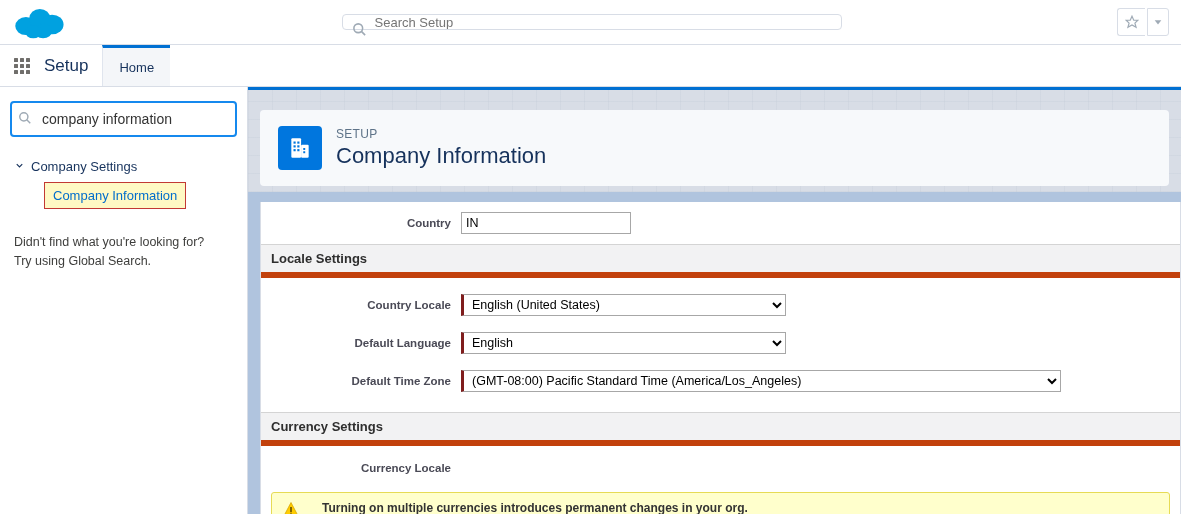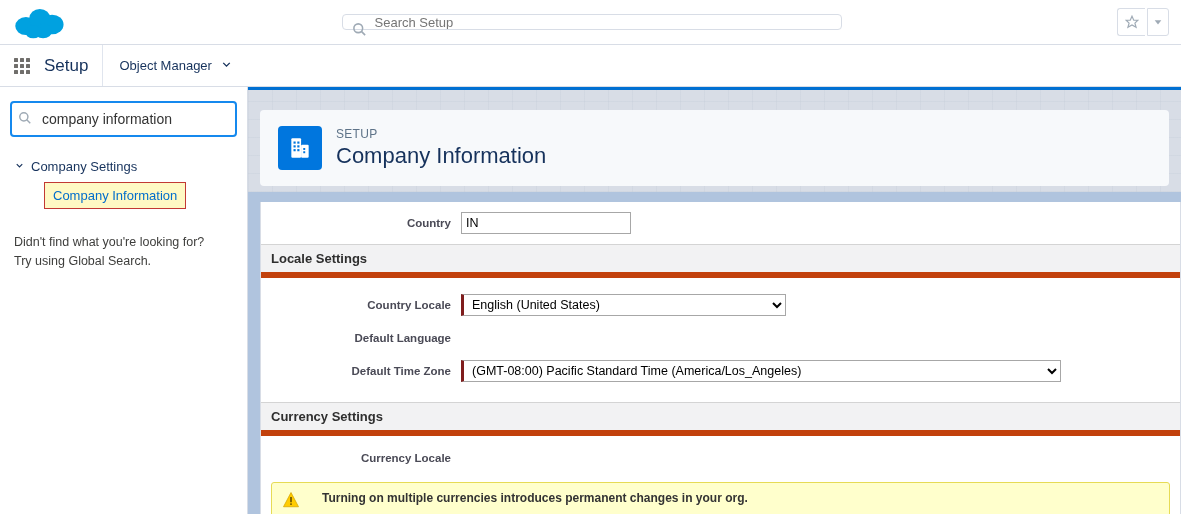--- a/index.html
+++ b/index.html
@@ -110,27 +110,22 @@
         <span></span>
         <span></span>
         <span></span>
         <span></span>
         <span></span>
         <span></span>
     </div>
     <span class="app-name">Setup</span>
   </div>
   <div class="nav-tabs">
-    <div class="nav-tab">
-      <span>Object Manager</span>
-      <span class="chev">
-        <svg viewBox="0 0 24 24" width="13" height="13" fill="none" stroke="#16325c" stroke-width="2.5">
-            <polyline points="6,9 12,15 18,9"></polyline>
-          </svg>
-      </span>
+    <div class="nav-tab active">
+      <span>Home</span>
     </div>
   </div>
 </div>
 
 <div class="main-layout">
 
   <div class="sidebar">
     <div class="quickfind">
       <span class="search-icon">
         <svg viewBox="0 0 24 24" width="14" height="14" fill="none" stroke="currentColor" stroke-width="2.5">
@@ -193,20 +188,23 @@
       <div class="section-header">Locale Settings</div>
       <div class="section-body">
         <div class="field-row">
           <div class="field-label">Country Locale</div>
           <select class="field-input req" style="width:325px">
             <option>English (United States)</option>
           </select>
         </div>
         <div class="field-row">
           <div class="field-label">Default Language</div>
+          <select class="field-input req" style="width:325px">
+            <option>English</option>
+          </select>
         </div>
         <div class="field-row">
           <div class="field-label">Default Time Zone</div>
           <select class="field-input req" style="width:600px">
             <option>(GMT-08:00) Pacific Standard Time (America/Los_Angeles)</option>
           </select>
         </div>
       </div>
 
       <div class="section-header">Currency Settings</div>

